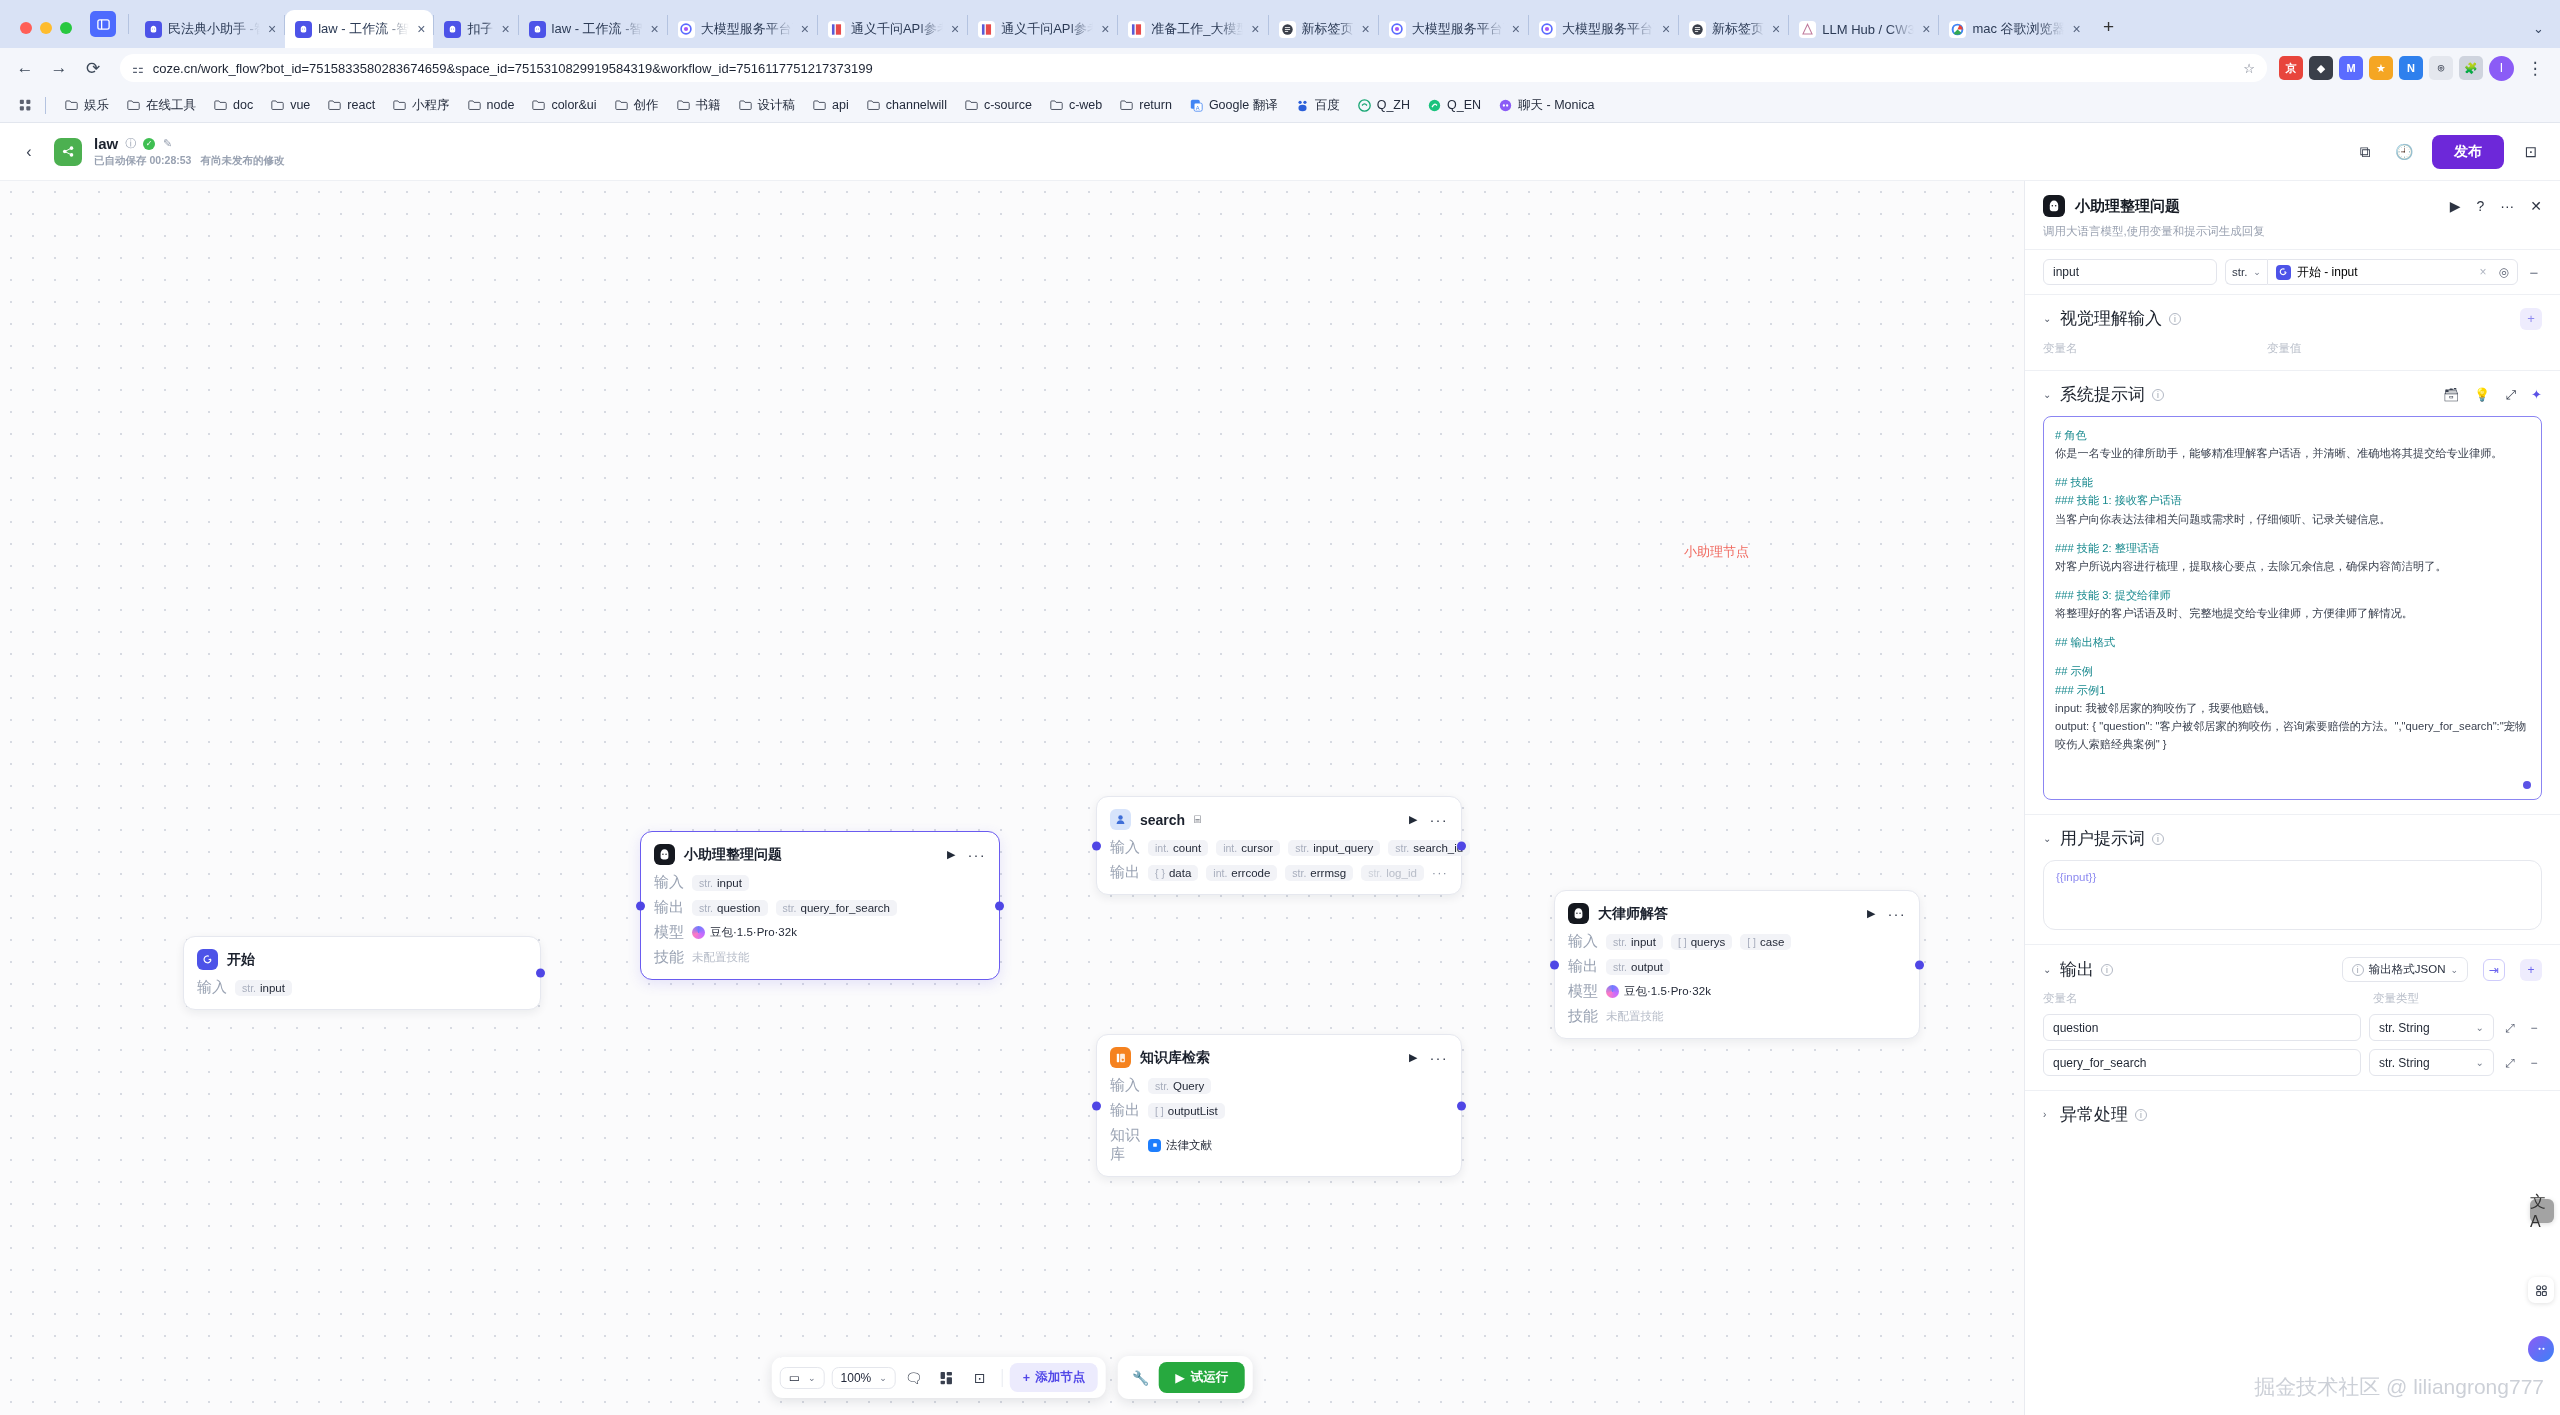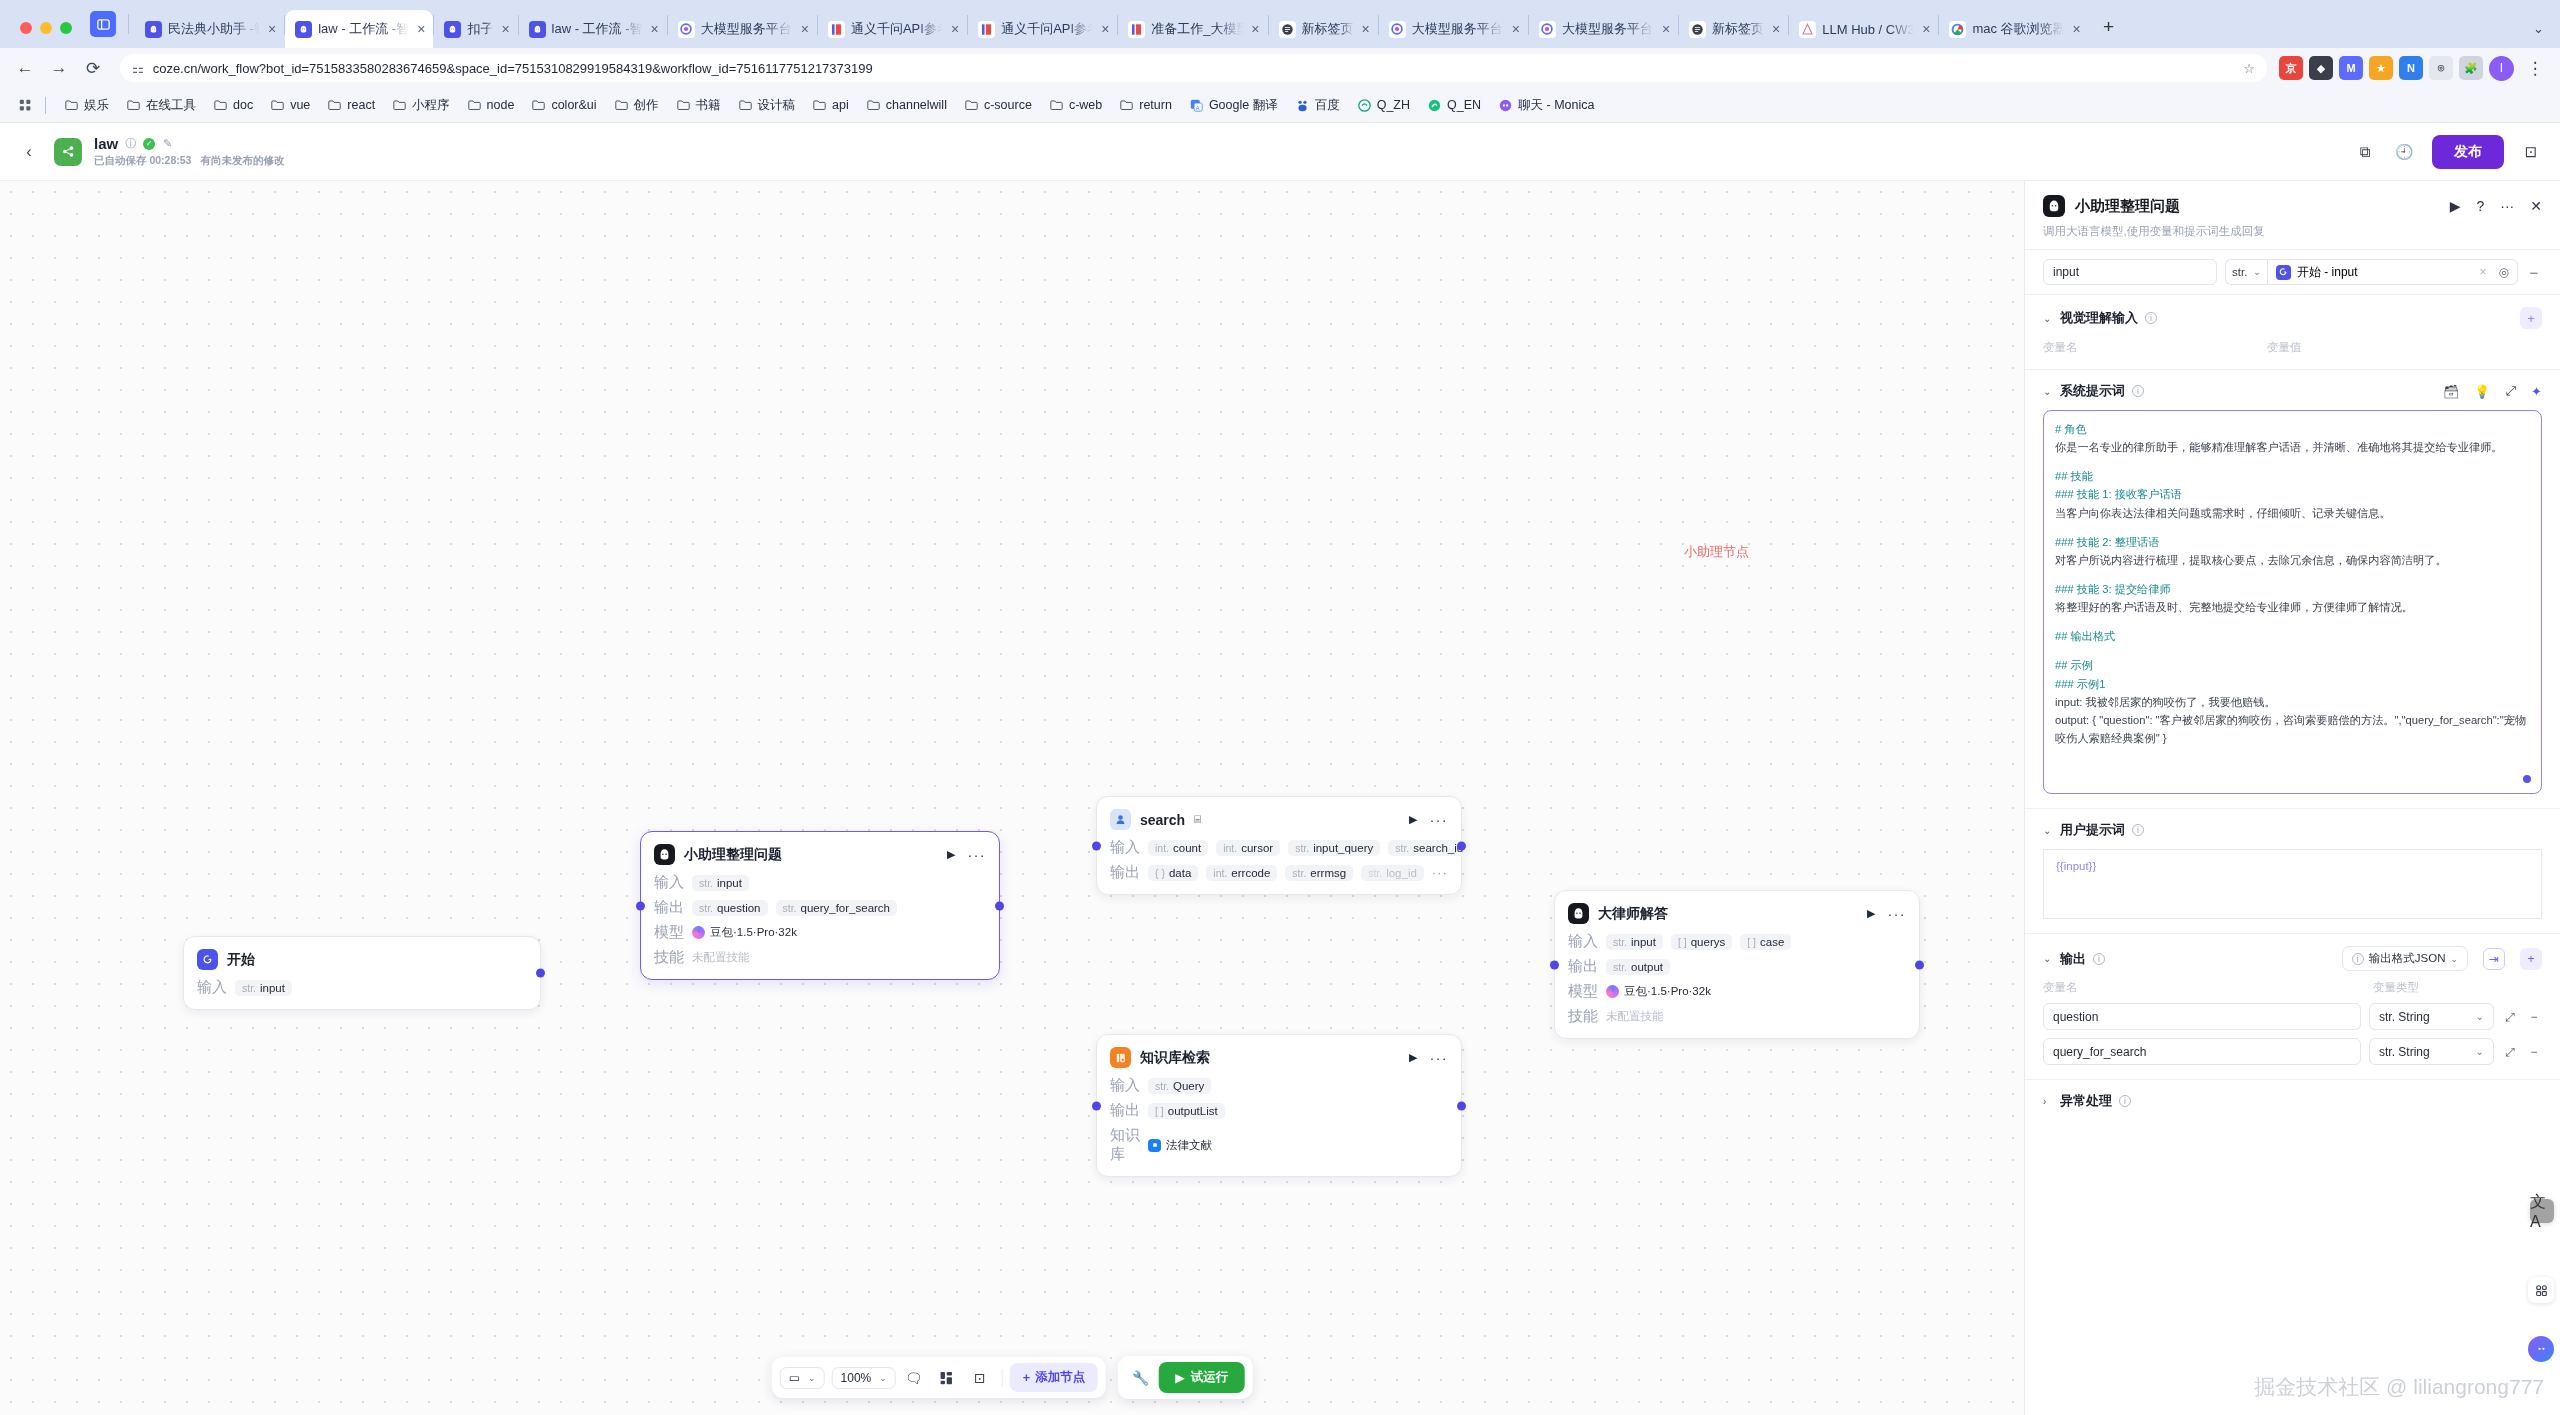--- a/index.html
+++ b/index.html
@@ -204,21 +204,21 @@
             display: flex; align-items: center; gap: 6px; padding: 0 8px; font-size: 12px; }
   .refchip { width: 15px; height: 15px; border-radius: 4px; background: #4d53e8;
              display:flex; align-items:center; justify-content:center; flex:none;}
   .refbox .clr { margin-left: auto; color: #aeb4c0; font-size: 12px; }
   .minus { color: #6a7283; font-size: 15px; width: 16px; text-align: center; }
 
   .panel-scroll { flex: 1; overflow: hidden; }
   .section { border-bottom: 1px solid #eef0f4; padding: 12px 18px 14px 18px; }
   .sec-head { display: flex; align-items: center; gap: 7px; }
   .chev { font-size: 10px; color: #59606f; width: 10px; }
-  .sec-title { font-size: 13px; font-weight: 700; color: #1b212c; }
+  .sec-title { font-size: 17px; font-weight: 400; color: #1b212c; }
   .info-i { width: 12px; height: 12px; border: 1px solid #b2b8c4; border-radius: 50%;
             font-size: 8.5px; color: #9aa1ad; display: flex; align-items: center;
             justify-content: center; flex:none; }
   .sec-actions { margin-left: auto; display: flex; align-items: center; gap: 15px;
                  color: #39404f; font-size: 13px; }
   .addsq { width: 22px; height: 22px; border-radius: 6px; background: #eeecfd;
            color: #8e8af0; display: flex; align-items: center; justify-content: center;
            font-size: 13px; }
   .colhdrs { display: flex; margin-top: 11px; font-size: 11.5px; color: #b8bec9; }
   .colhdrs .c1 { width: 224px; } 
@@ -232,21 +232,21 @@
   .prompt-box p { margin: 0; }
   .prompt-box .blank { height: 11px; }
   .caret { display: inline-block; width: 1px; height: 11px; background: #2a3040;
            vertical-align: -2px; }
   .pb-dot { position: absolute; right: 10px; bottom: 10px; width: 8px; height: 8px;
             border-radius: 50%; background: #5b53e6; }
   .trans-fab { position: absolute; right: 4px; bottom: 0px; width: 24px; height: 24px;
                border-radius: 6px; background: #a3a3a3; box-shadow: 0 1px 5px rgba(0,0,0,.15);
                display:flex; align-items:center; justify-content:center; font-size:16px; color:#333;}
 
-  .user-box { margin-top: 10px; border: 1px solid #e6e8ee; border-radius: 0;
+  .user-box { margin-top: 10px; border: 1px solid #e6e8ee; border-radius: 12px;
               padding: 10px 12px; height: 70px; font-size: 11.5px; color: #8d8af0; }
 
   .outrow { display: flex; align-items: center; gap: 8px; margin-top: 8px; }
   .outrow .namebox { flex: 1; height: 27px; border: 1px solid #e3e5ec; border-radius: 6px;
                      display: flex; align-items: center; padding: 0 9px; font-size: 12px; color: #1f2633; }
   .outrow .typebox { width: 125px; height: 27px; border: 1px solid #e3e5ec; border-radius: 6px;
                      display: flex; align-items: center; padding: 0 9px; font-size: 12px; color: #1f2633; }
   .outrow .typebox .cv { margin-left: auto; color: #79808f; font-size: 10px; }
   .outrow .ic { color: #5c6375; font-size: 12px; width: 16px; text-align: center; }
   .jsonchip { display: flex; align-items: center; gap: 5px; border: 1px solid #e3e5ec;

